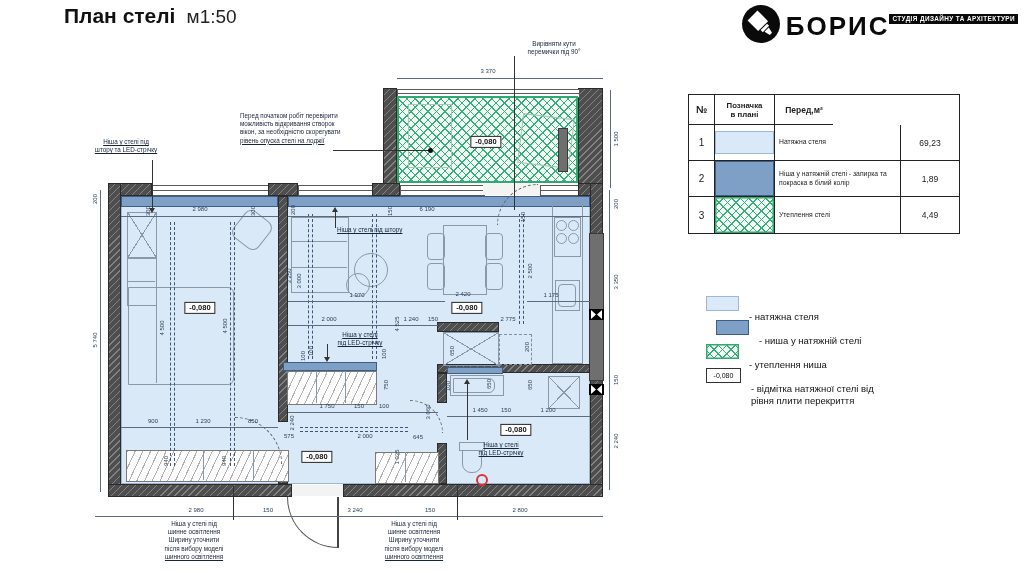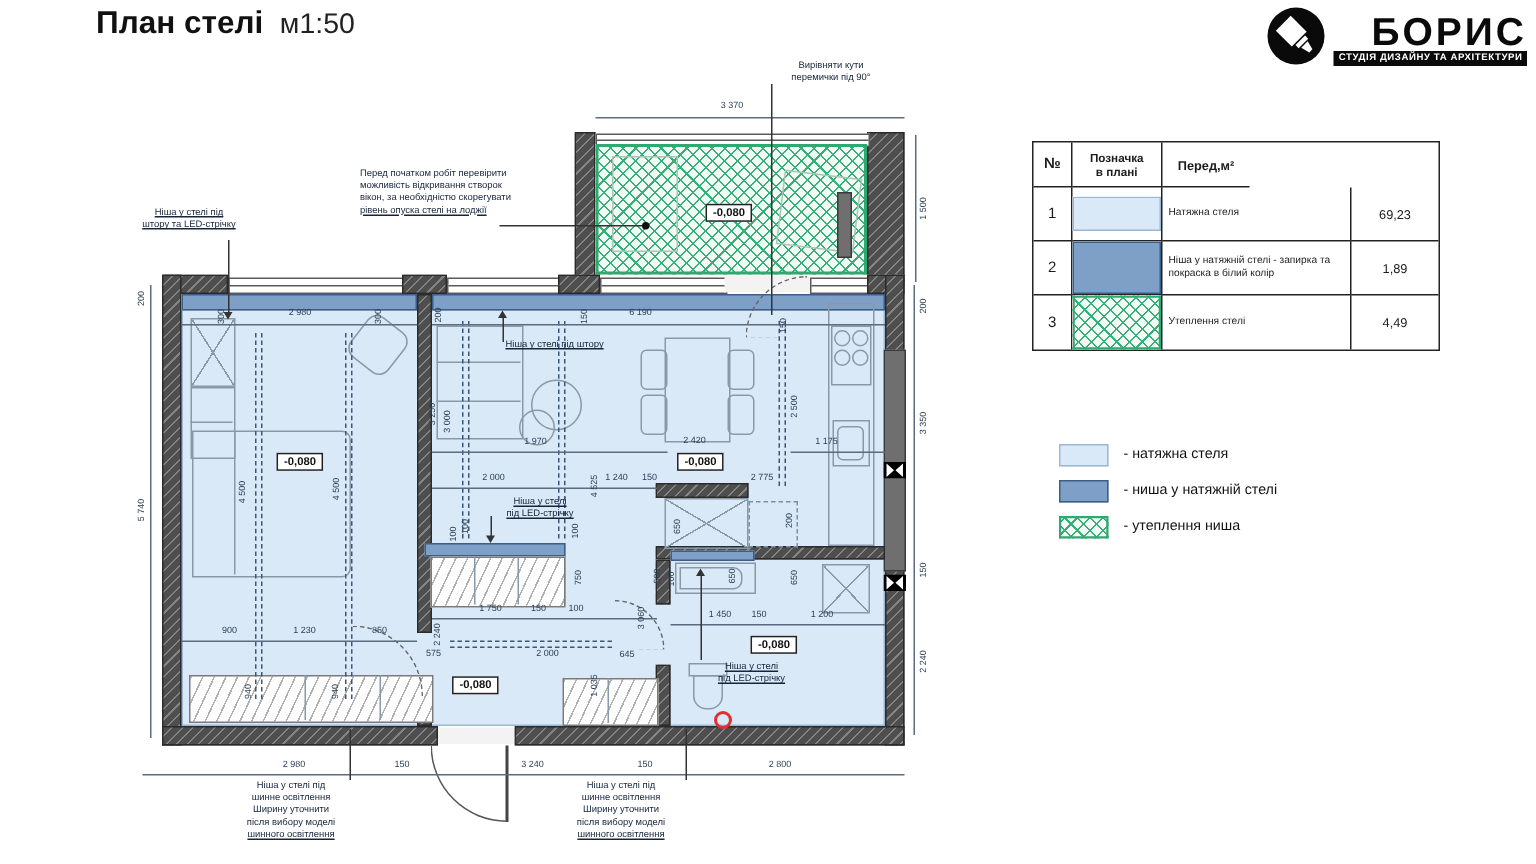--- a/index.html
+++ b/index.html
@@ -46,21 +46,21 @@
   .dim.v{transform:translate(-50%,-50%) rotate(-90deg)}
   .elev{position:absolute;transform:translate(-50%,-50%);background:#fff;border:1px solid #222;
         font-size:7.5px;font-weight:bold;padding:1px 4px;color:#111;line-height:1.1;white-space:nowrap}
   .ann{position:absolute;font-size:6.3px;line-height:1.3;color:#17253a}
   .ann .ul{text-decoration:underline}
   .ann span{display:block}
   
   .title{position:absolute;left:64px;top:4px;font-size:21px;font-weight:bold;color:#111}
   .title .scale{font-weight:normal;color:#222;font-size:19px}
   .logo{position:absolute;right:6px;top:4px;display:flex;align-items:center;gap:5px}
-  .logo-text{display:flex;flex-direction:column;align-items:flex-end}
+  .logo-text{display:flex;flex-direction:row;align-items:flex-start}
   .logo-name{font-size:26px;font-weight:bold;letter-spacing:2px;line-height:.95;color:#0a0a0a}
   .logo-tag{background:#0a0a0a;color:#fff;font-size:6.4px;letter-spacing:.4px;text-align:center;
             padding:1.5px 3px;font-weight:bold;white-space:nowrap}
   
   .spec{position:absolute;left:688px;top:94px;width:270px;border:1.5px solid #222;background:#fff}
   .spec-title{height:20px;line-height:20px;text-align:center;font-weight:bold;font-size:9.5px;
               border-bottom:1.5px solid #222}
   .thead,.trow{display:flex}
   .thead .c{font-weight:bold;font-size:7.8px;justify-content:center;white-space:pre-line;text-align:center}
   .c{border-right:1px solid #222;border-bottom:1px solid #222;display:flex;align-items:center;
@@ -81,21 +81,21 @@
       background-image:repeating-linear-gradient(45deg,#35b077 0 1px,transparent 1px 6px),
                        repeating-linear-gradient(-45deg,#35b077 0 1px,transparent 1px 6px);
       box-shadow:inset 0 0 0 1.5px #2fa96f}
   
   .legend{position:absolute;left:700px;top:296px;width:256px}
   .legend-title{text-align:center;font-weight:bold;font-size:10px;margin-bottom:12px}
   .litem{position:absolute;display:flex;align-items:flex-start;gap:10px}
   .lsw{width:33px;height:15px;flex:0 0 33px;position:relative}
   .lsw.elevbox{border:1px solid #333;background:#fff;font-size:7px;display:flex;align-items:center;
                justify-content:center;height:13px;color:#111}
-  .llabel{font-size:9.5px;line-height:1.25;color:#111;margin-top:1px}
+  .llabel{font-size:9.5px;line-height:1.25;color:#111;margin-top:15px}
 </style>
 </head>
 <body>
 
 <div class="title">
   <span>План стелі</span>
   <span class="scale">&nbsp;<span>м1:50</span></span>
 </div>
 
 <div class="logo">
@@ -149,27 +149,32 @@
       </div>
     </div>
 </div>
 
 <div class="legend">
   <div style="position:relative;height:130px">
       <div class="litem" style="left: 6px; top: 0px;">
         <div class="lsw swfill sw-ceiling" style="position: relative;"></div>
         <div class="llabel" style="white-space: pre-line;">- натяжна стеля</div>
       </div>
-      <div class="litem" style="left: 6px; top: 24px;">
+      <div class="litem" style="left: 16px; top: 24px;">
         <div class="lsw swfill sw-niche" style="position: relative;"></div>
         <div class="llabel" style="white-space: pre-line;">- ниша у натяжній стелі</div>
       </div>
       <div class="litem" style="left: 6px; top: 48px;">
         <div class="lsw swfill sw-insulation" style="position: relative;"></div>
         <div class="llabel" style="white-space: pre-line;">- утеплення ниша</div>
+      </div>
+      <div class="litem" style="left: 6px; top: 72px;">
+        <div class="lsw elevbox">-0,080</div>
+        <div class="llabel" style="white-space: pre-line;">- відмітка натяжної стелі від
+рівня плити перекриття</div>
       </div>
     </div>
 </div>
 
 <div id="plan" style="position:absolute;inset:0">
 
   <div class="room" style="left:121px;top:196px;width:469px;height:288px"></div>
 
   <div class="wall" style="left:383px;top:88px;width:14px;height:100px"></div>
   <div class="wall" style="left:578px;top:88px;width:25px;height:100px"></div>

